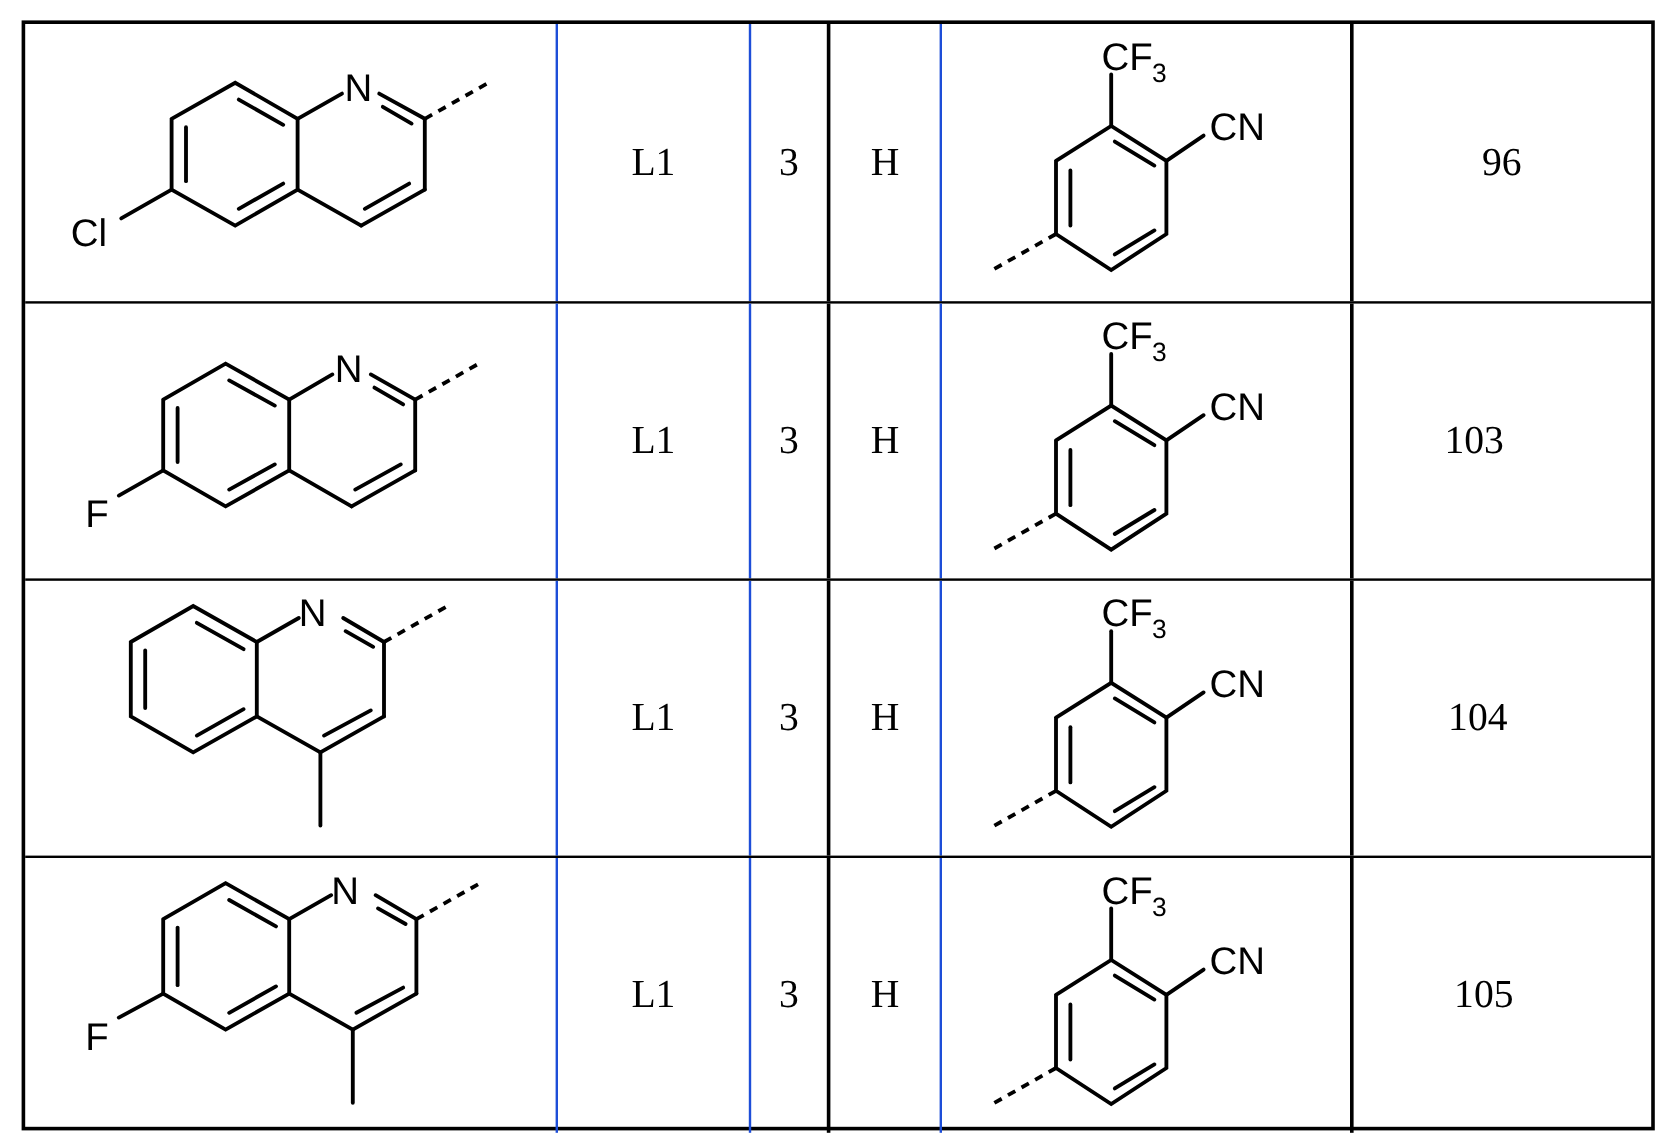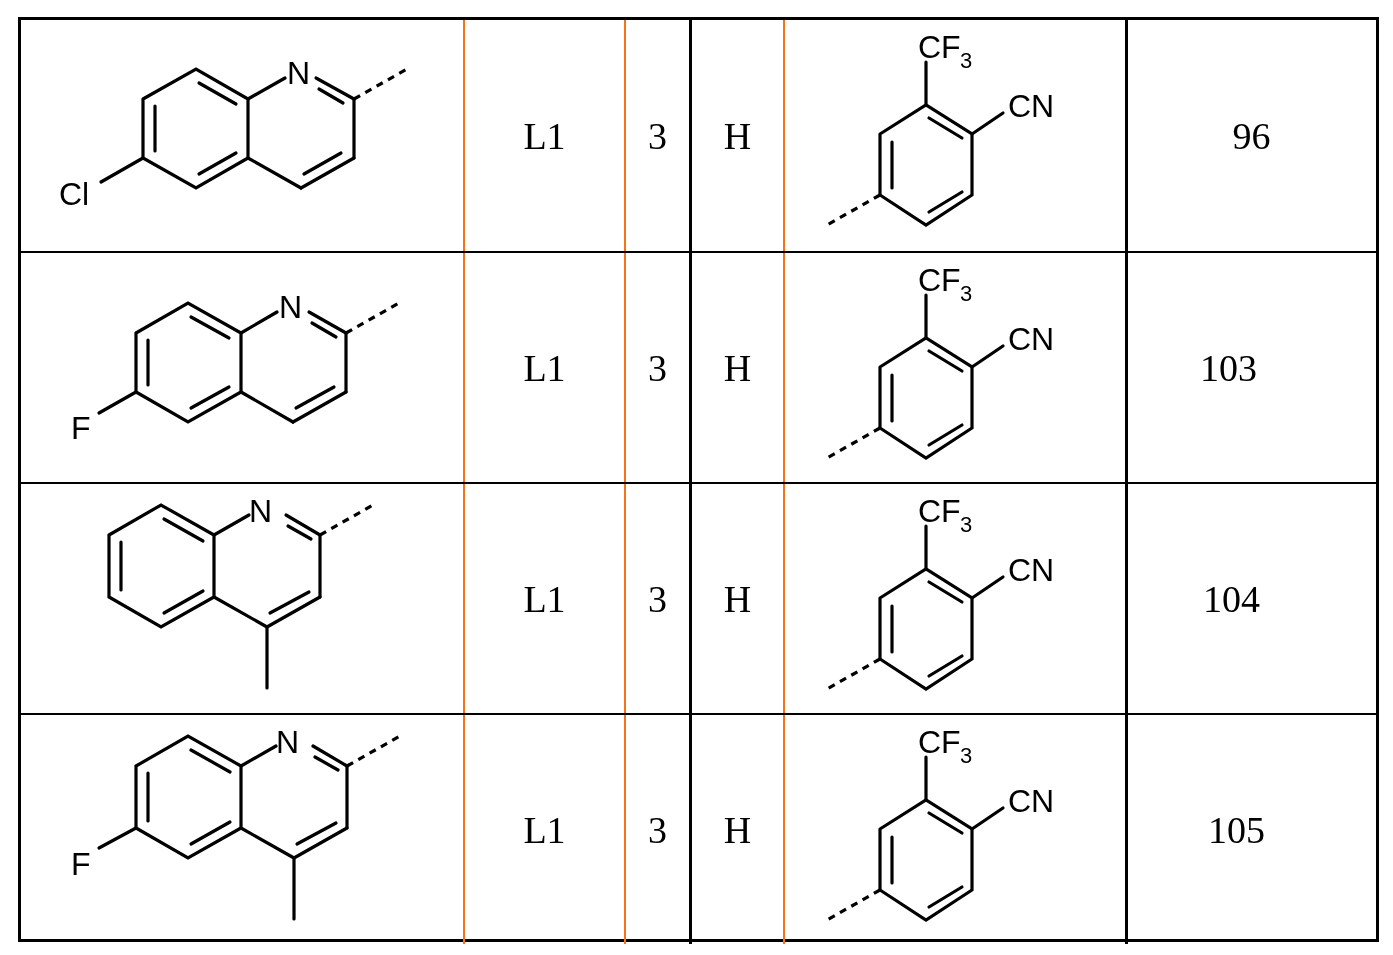--- a/index.html
+++ b/index.html
@@ -4,26 +4,26 @@
 <style>
   html, body { margin: 0; padding: 0; background: #ffffff; }
   body { width: 1393px; height: 955px; position: relative; overflow: hidden; }
   .tbl {
     position: absolute; left: 18px; top: 17px;
     width: 1361px; height: 925px;
     border: 3px solid #000; box-sizing: border-box;
   }
   .row { position: absolute; left: 0; width: 100%; height: 231px; box-sizing: border-box; }
   .row + .row { border-top: 2px solid #000; }
-  .cell { position: absolute; top: 0; height: 100%; box-sizing: border-box; border-left: 2px solid #f97316; }
+  .cell { position: absolute; top: 0; height: 100%; box-sizing: border-box; border-left: 2px solid #1d4ed8; }
   .cell.first { border-left: none; }
   .cell.thick { border-left: 3px solid #000; }
   .txt {
     position: absolute; left: 0; right: 0; top: 50%; transform: translateY(-50%);
-    text-align: center; font-family: "Liberation Serif", serif; font-size: 38px; color: #000;
+    text-align: center; font-family: "Liberation Serif", serif; font-size: 33px; color: #000;
   }
   svg { position: absolute; left: 0; top: 0; overflow: visible; }
   svg text { font-family: "Liberation Sans", sans-serif; fill: #000; }
   .bond { stroke: #000; stroke-width: 3.2; fill: none; stroke-linecap: round; }
   .dash { stroke: #000; stroke-width: 3.2; fill: none; stroke-dasharray: 7 6; }
 </style>
 </head>
 <body>
 
 <div class="tbl">

